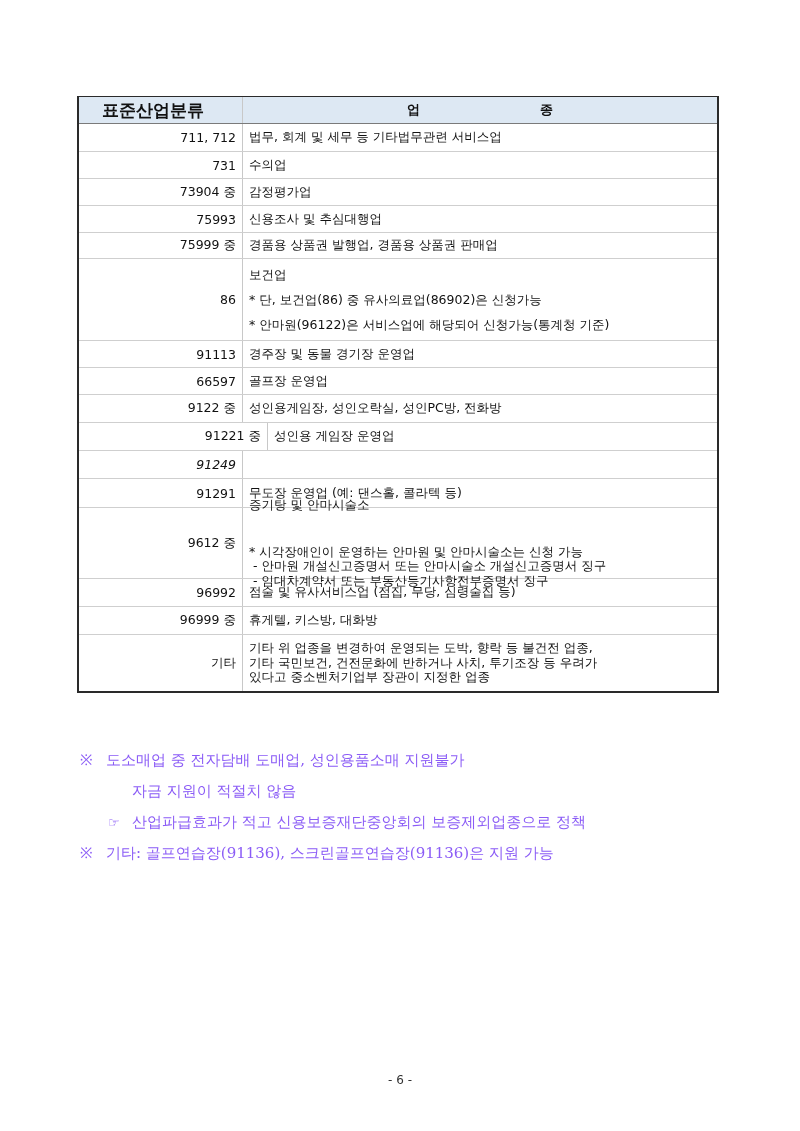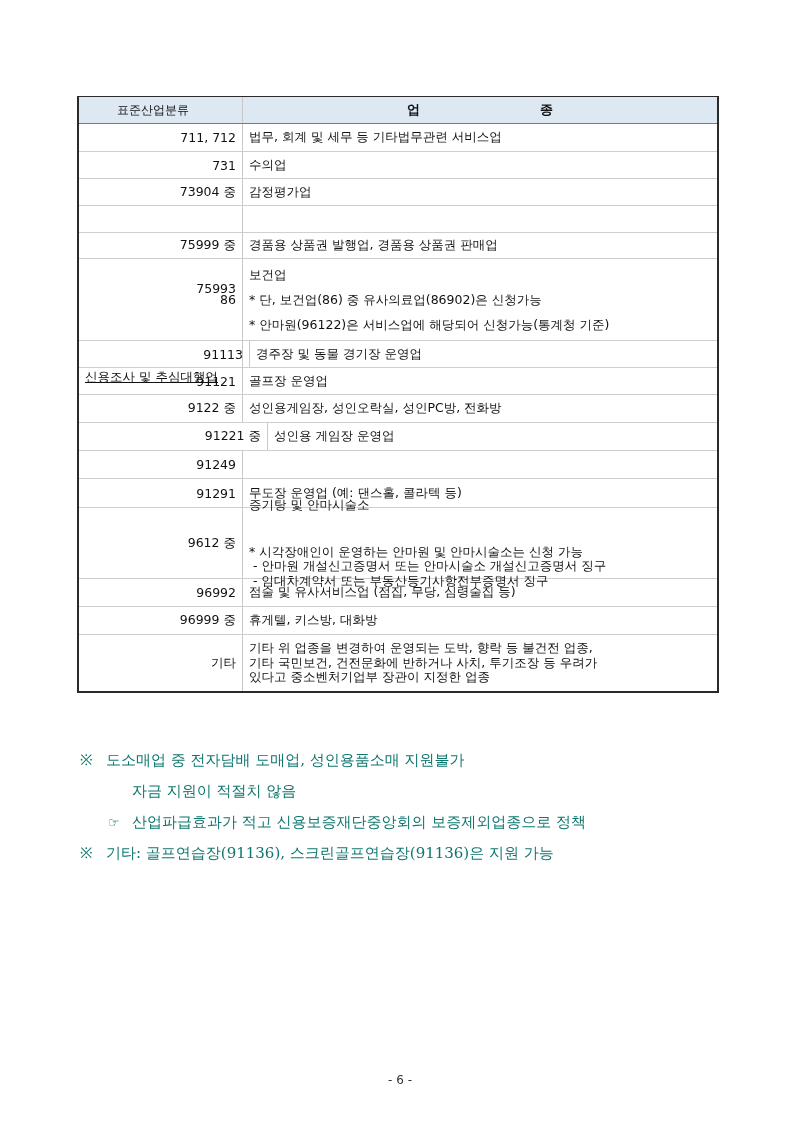--- a/index.html
+++ b/index.html
@@ -8,27 +8,27 @@
   .table { position: absolute; left: 77px; top: 96px; width: 642px;
            border: 2px solid #2a2a2a; border-top: 1.5px solid #2a2a2a; box-sizing: border-box; }
   .row { display: flex; border-top: 1px solid #cfcfcf; box-sizing: border-box; }
   .row:first-child { border-top: none; }
   .hdr { background: #dde8f3; border-bottom: 1.5px solid #7a7a7a; height: 27px; }
   .code { width: 164px; flex: 0 0 164px; box-sizing: border-box; padding-right: 6px;
           text-align: right; font-size: 12.5px; display: flex; align-items: center; justify-content: flex-end;
           border-right: 1px solid #c8c8c8; white-space: nowrap; }
   .desc { flex: 1; padding-left: 6px; font-size: 12.5px; display: flex; flex-direction: column;
           justify-content: center; box-sizing: border-box; }
-  .hdr .code { justify-content: center; padding-right: 15px; font-weight: normal; font-size: 12px; }
+  .hdr .code { justify-content: center; padding-right: 15px; font-weight: bold; font-size: 17px; }
   .hdr .desc { align-items: center; font-weight: bold; font-size: 13px; padding-left: 0;
                flex-direction: row; justify-content: center; gap: 120px; }
   .desc .line { line-height: 14.5px; white-space: nowrap; }
   .desc.spaced .line { line-height: 25px; }
   .notes { position: absolute; left: 80px; top: 745px; width: 650px;
-           font-family: "DejaVu Serif", "Liberation Serif", serif; font-size: 15px; color: #0f766e; }
+           font-family: "DejaVu Serif", "Liberation Serif", serif; font-size: 15px; color: #8b5cf6; }
   .note { line-height: 31px; white-space: nowrap; }
   .note.indent { padding-left: 28px; }
   .note.indent2 { padding-left: 52px; }
   .mark { display: inline-block; width: 26px; }
   .hand { display: inline-block; width: 24px; font-size: 13px; }
   .page-num { position: absolute; left: 0; width: 800px; top: 1073px; text-align: center;
               font-size: 12px; color: #333; }
 </style>
 </head>
 <body>
@@ -53,65 +53,65 @@
         <div class="desc">
           <div class="line" style="white-space: pre;">수의업</div>
         </div>
       </div>
       <div class="row" style="height: 27px;">
         <div class="code">73904 중</div>
         <div class="desc">
           <div class="line" style="white-space: pre;">감정평가업</div>
         </div>
       </div>
-      <div class="row" style="height: 27px; flex-direction: column;">
+      <div class="row" style="height: 27px;">
         <div class="code">75993</div>
         <div class="desc">
-          <div class="line" style="white-space: pre; text-decoration: underline;">신용조사 및 추심대행업</div>
+          <div class="line" style="white-space: pre;">신용조사 및 추심대행업</div>
         </div>
       </div>
       <div class="row" style="height: 26px;">
         <div class="code">75999 중</div>
         <div class="desc">
           <div class="line" style="white-space: pre;">경품용 상품권 발행업, 경품용 상품권 판매업</div>
         </div>
       </div>
       <div class="row" style="height: 82px;">
         <div class="code">86</div>
         <div class="desc spaced">
           <div class="line" style="white-space: pre;">보건업</div>
           <div class="line" style="white-space: pre;">* 단, 보건업(86) 중 유사의료업(86902)은 신청가능</div>
           <div class="line" style="white-space: pre;">* 안마원(96122)은 서비스업에 해당되어 신청가능(통계청 기준)</div>
         </div>
       </div>
-      <div class="row" style="height: 27px; padding-left: 7px;">
+      <div class="row" style="height: 27px;">
         <div class="code">91113</div>
         <div class="desc">
           <div class="line" style="white-space: pre;">경주장 및 동물 경기장 운영업</div>
         </div>
       </div>
       <div class="row" style="height: 27px;">
-        <div class="code">91121</div>
+        <div class="code">66597</div>
         <div class="desc">
           <div class="line" style="white-space: pre;">골프장 운영업</div>
         </div>
       </div>
       <div class="row" style="height: 28px;">
         <div class="code">9122 중</div>
         <div class="desc">
           <div class="line" style="white-space: pre;">성인용게임장, 성인오락실, 성인PC방, 전화방</div>
         </div>
       </div>
       <div class="row" style="height: 28px; padding-left: 25px;">
         <div class="code">91221 중</div>
         <div class="desc">
           <div class="line" style="white-space: pre;">성인용 게임장 운영업</div>
         </div>
       </div>
-      <div class="row" style="height: 28px;">
+      <div class="row" style="height: 28px; font-style: italic;">
         <div class="code">91249</div>
       </div>
       <div class="row" style="height: 29px;">
         <div class="code">91291</div>
         <div class="desc">
           <div class="line" style="white-space: pre;">무도장 운영업 (예: 댄스홀, 콜라텍 등)</div>
         </div>
       </div>
       <div class="row" style="height: 71px;">
         <div class="code">9612 중</div>

